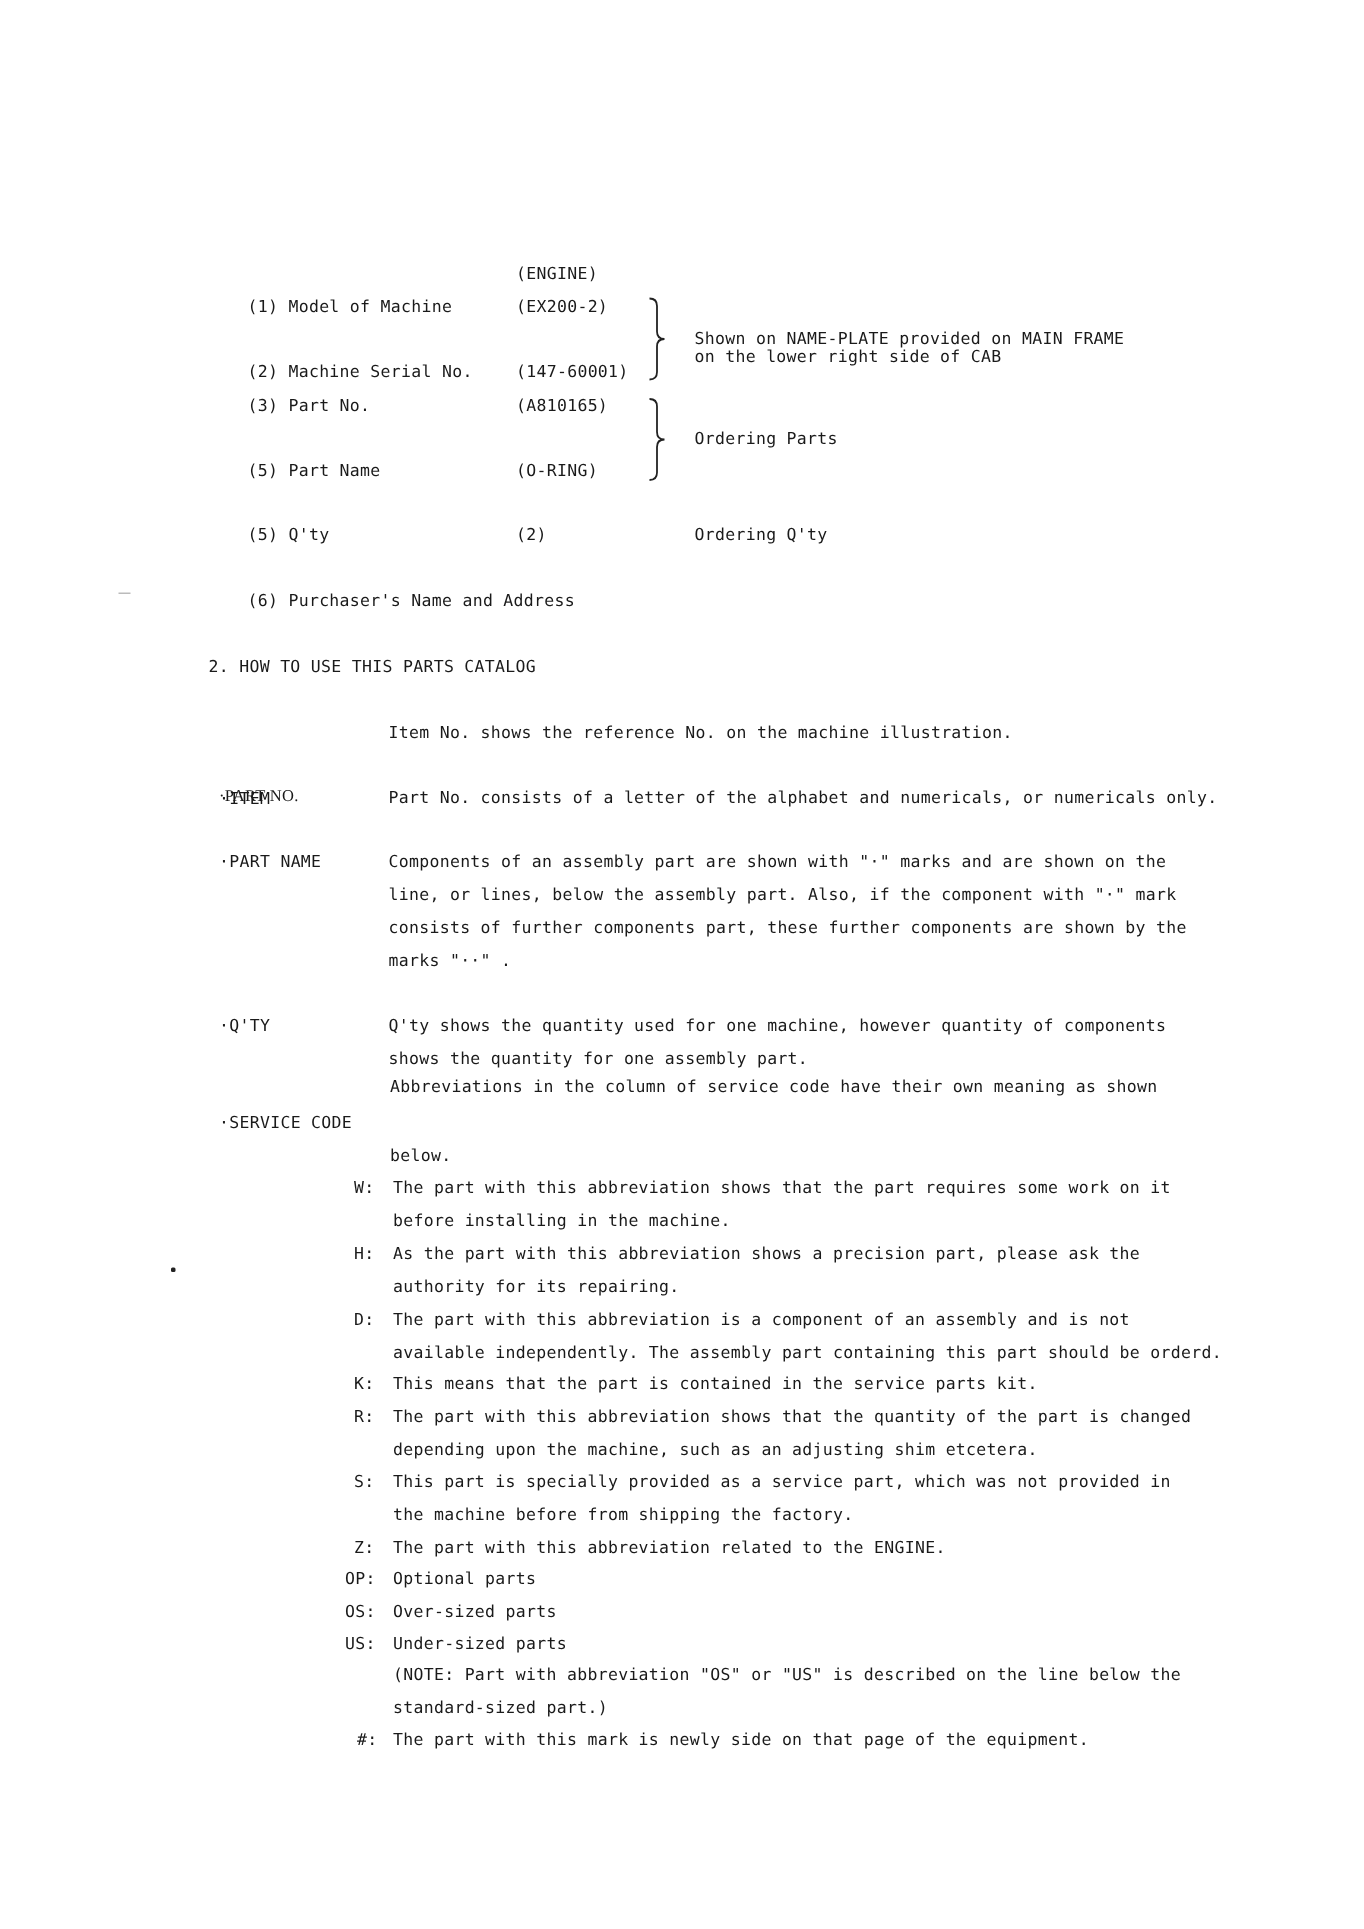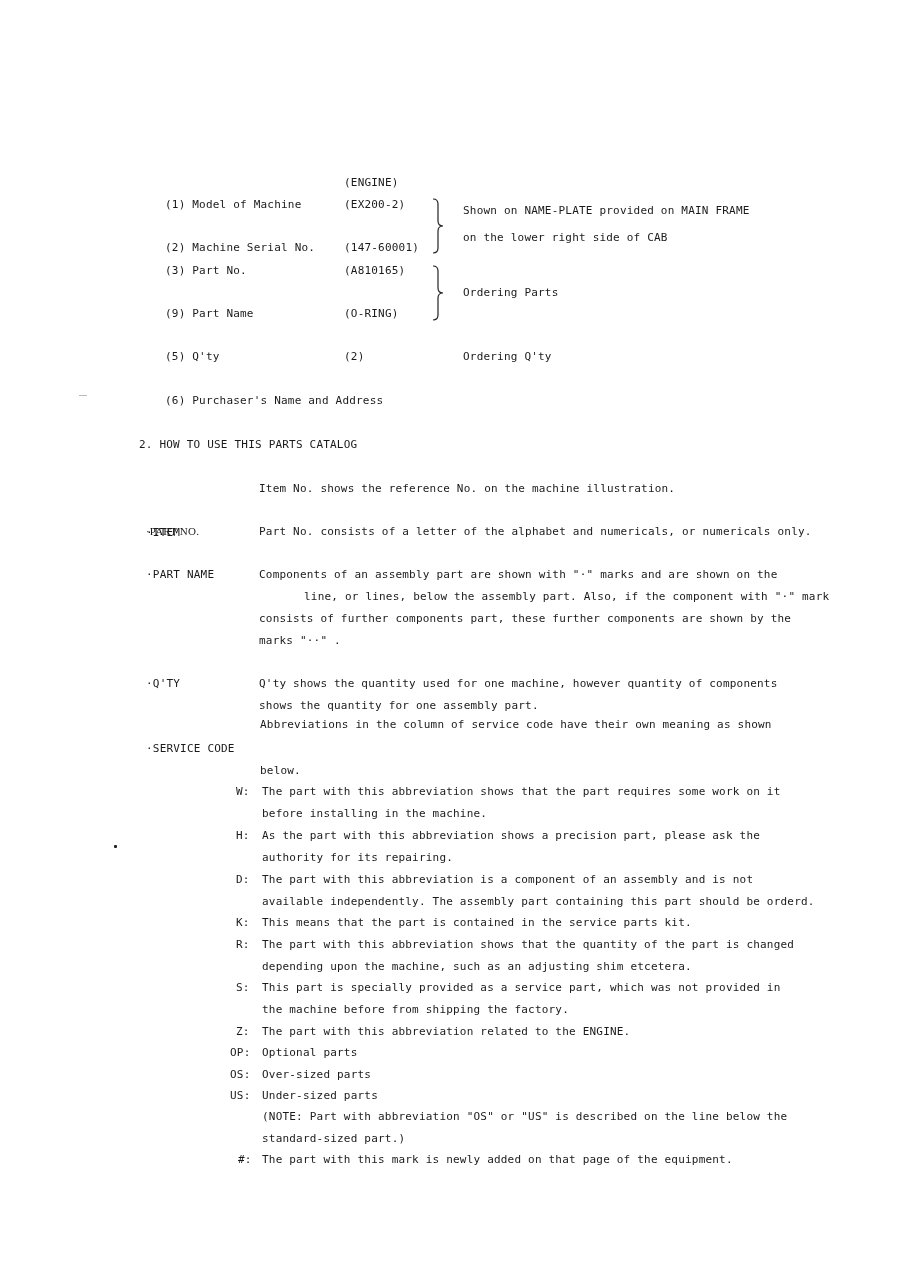--- a/index.html
+++ b/index.html
@@ -21,54 +21,54 @@
 
 <div class="abs" style="left:165px;top:198px;">(1) Model of Machine</div>
 <div class="abs" style="left:344px;top:198px;">(EX200-2)</div>
 
 <div class="abs" style="left:165px;top:241px;">(2) Machine Serial No.</div>
 <div class="abs" style="left:344px;top:241px;">(147-60001)</div>
 
 <div class="abs" style="left:165px;top:264px;">(3) Part No.</div>
 <div class="abs" style="left:344px;top:264px;">(A810165)</div>
 
-<div class="abs" style="left:165px;top:307px;">(9) Part Name</div>
+<div class="abs" style="left:165px;top:307px;">(5) Part Name</div>
 <div class="abs" style="left:344px;top:307px;">(O-RING)</div>
 
 <div class="abs" style="left:165px;top:350px;">(5) Q'ty</div>
 <div class="abs" style="left:344px;top:350px;">(2)</div>
 <div class="abs" style="left:463px;top:350px;">Ordering Q'ty</div>
 
 <div class="abs" style="left:165px;top:394px;">(6) Purchaser's Name and Address</div>
 
 <div class="brace" style="left:432px;top:198px;">
   <svg width="14" height="56" viewBox="0 0 14 56">
       <path d="M1 1 Q6 1 6 6 L6 23 Q6 28 11 28 Q6 28 6 33 L6 50 Q6 55 1 55" fill="none" stroke="#222" stroke-width="1.2"></path>
     </svg>
 </div>
 <div class="brace" style="left:432px;top:265px;">
   <svg width="14" height="56" viewBox="0 0 14 56">
       <path d="M1 1 Q6 1 6 6 L6 23 Q6 28 11 28 Q6 28 6 33 L6 50 Q6 55 1 55" fill="none" stroke="#222" stroke-width="1.2"></path>
     </svg>
 </div>
-<div class="abs" style="left:463px;top:204px;">Shown on NAME-PLATE provided on MAIN FRAME</div>
+<div class="abs" style="left:463px;top:219px;">Shown on NAME-PLATE provided on MAIN FRAME</div>
 <div class="abs" style="left:463px;top:231px;">on the lower right side of CAB</div>
 <div class="abs" style="left:463px;top:286px;">Ordering Parts</div>
 
 <div class="abs" style="left:139px;top:438px;">2.  HOW TO USE THIS PARTS CATALOG</div>
 
 <div class="abs" style="left:146px;top:482px;margin-top:44px;">·ITEM</div>
 <div class="abs" style="left:259px;top:482px;">Item No. shows the reference No. on the machine illustration.</div>
 
 <div class="abs" style="left:146px;top:525px;font-family:Liberation Serif, serif;">·PART NO.</div>
 <div class="abs" style="left:259px;top:525px;">Part No. consists of a letter of the alphabet and numericals, or numericals only.</div>
 
 <div class="abs" style="left:146px;top:568px;">·PART NAME</div>
 <div class="abs" style="left:259px;top:568px;">Components of an assembly part are shown with "·" marks and are shown on the</div>
-<div class="abs" style="left:259px;top:590px;margin-left:45px;">line, or lines, below the assembly part.  Also, if the component with "·" mark</div>
+<div class="abs" style="left:259px;top:590px;">line, or lines, below the assembly part.  Also, if the component with "·" mark</div>
 <div class="abs" style="left:259px;top:612px;">consists of further components part, these further components are shown by the</div>
 <div class="abs" style="left:259px;top:634px;">marks "··" .</div>
 
 <div class="abs" style="left:146px;top:677px;">·Q'TY</div>
 <div class="abs" style="left:259px;top:677px;">Q'ty shows the quantity used for one machine, however quantity of components</div>
 <div class="abs" style="left:259px;top:699px;">shows the quantity for one assembly part.</div>
 
 <div class="abs" style="left:146px;top:742px;">·SERVICE CODE</div>
 <div class="abs" style="left:260px;top:718px;">Abbreviations in the column of service code have their own meaning as shown</div>
 <div class="abs" style="left:260px;top:764px;">below.</div>
@@ -104,16 +104,16 @@
 
 <div class="abs" style="left:230px;top:1068px;">OS:</div>
 <div class="abs" style="left:262px;top:1068px;">Over-sized parts</div>
 
 <div class="abs" style="left:230px;top:1089px;">US:</div>
 <div class="abs" style="left:262px;top:1089px;">Under-sized parts</div>
 <div class="abs" style="left:262px;top:1110px;">(NOTE: Part with abbreviation "OS" or "US" is described on the line below the</div>
 <div class="abs" style="left:262px;top:1132px;">standard-sized part.)</div>
 
 <div class="abs" style="left:238px;top:1153px;">#:</div>
-<div class="abs" style="left:262px;top:1153px;">The part with this mark is newly added on that page of the equipment.</div>
+<div class="abs" style="left:262px;top:1153px;">The part with this mark is newly side on that page of the equipment.</div>
 
 <div class="faint" style="left:79px;top:395px;"></div>
 <div class="dot" style="left:114px;top:845px;"></div>
 
 </body></html>

